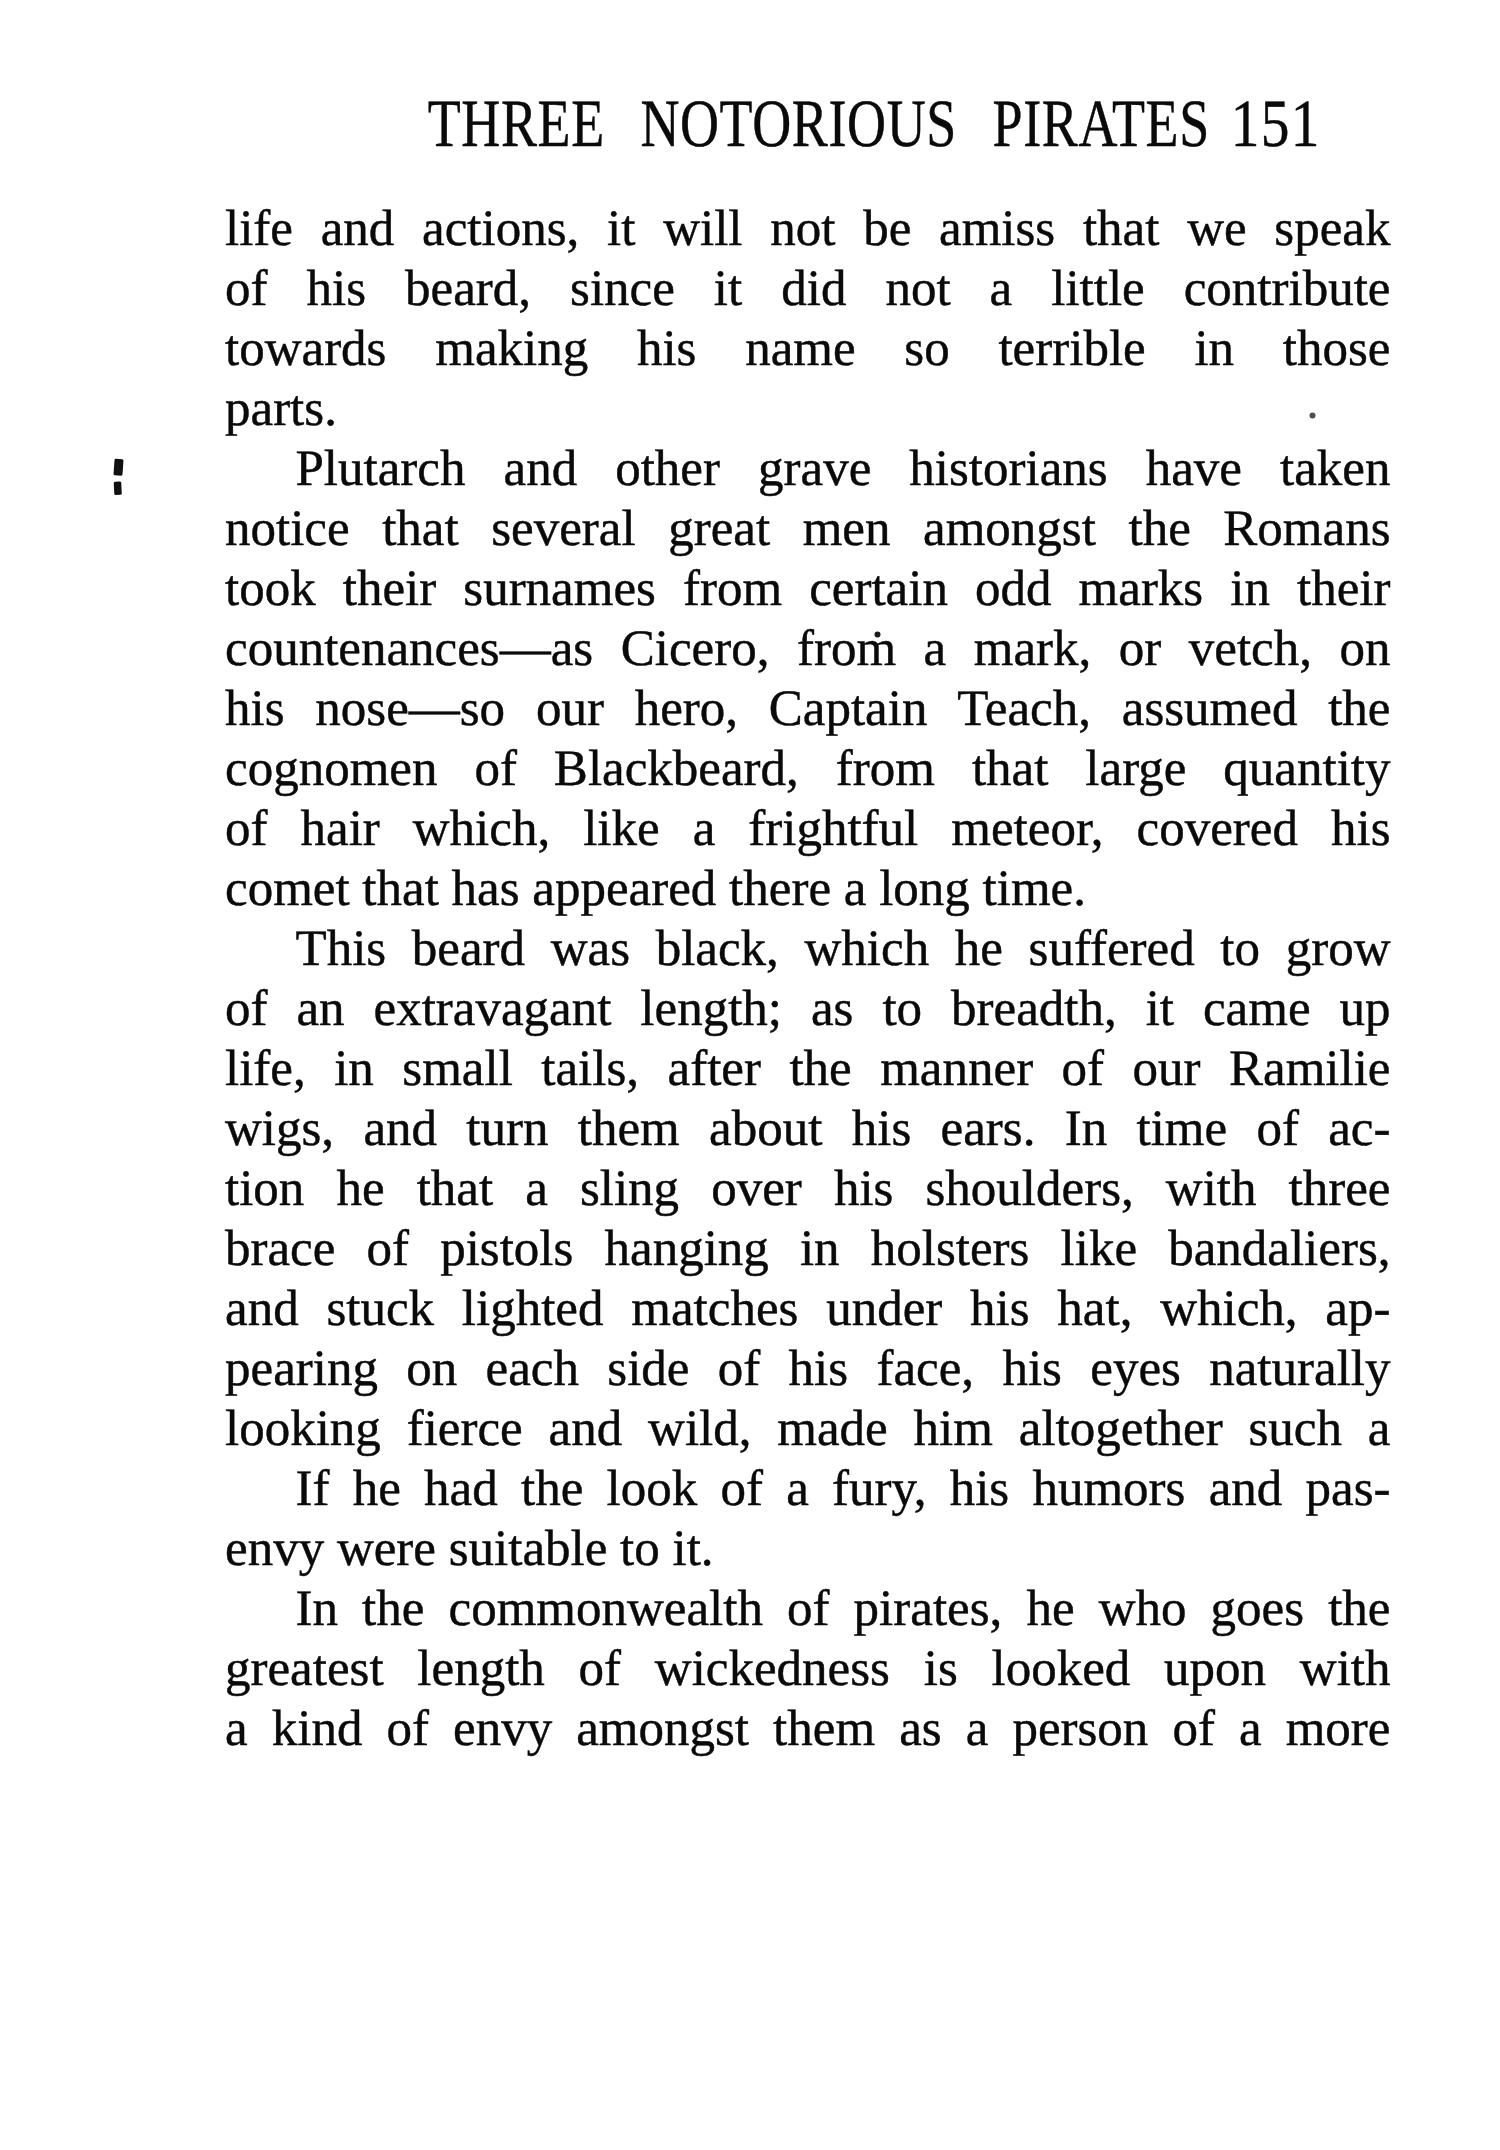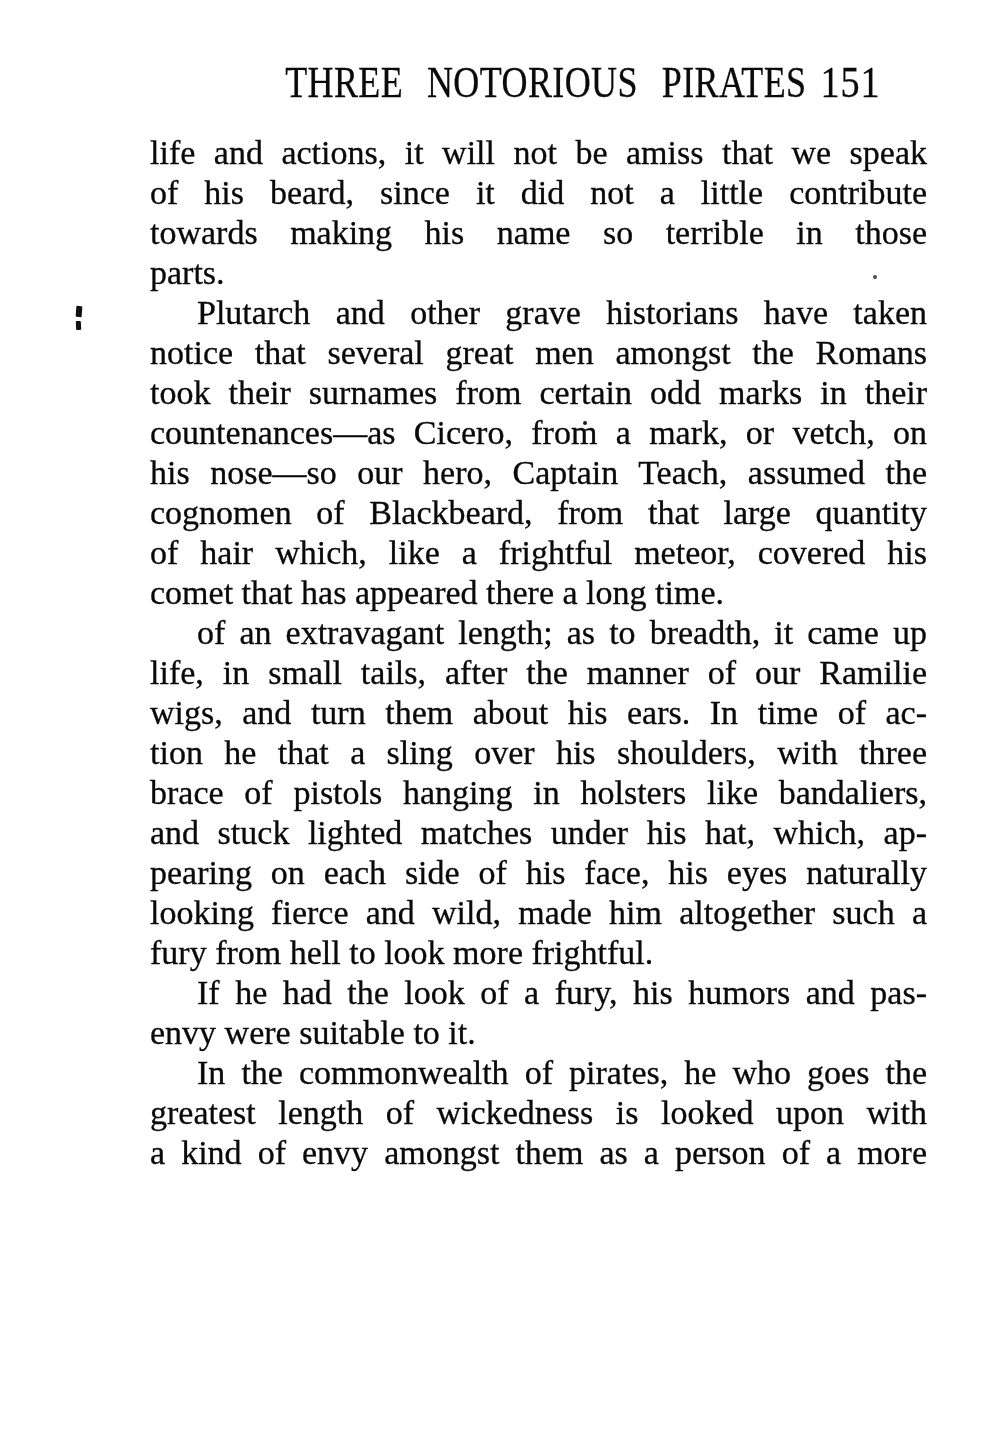--- a/index.html
+++ b/index.html
@@ -101,29 +101,29 @@
       <div class="line">notice that several great men amongst the Romans</div>
       <div class="line">took their surnames from certain odd marks in their</div>
       <div class="line">countenances—as Cicero, from a mark, or vetch, on</div>
       <div class="line">his nose—so our hero, Captain Teach, assumed the</div>
       <div class="line">cognomen of Blackbeard, from that large quantity</div>
       <div class="line">of hair which, like a frightful meteor, covered his</div>
       <div class="line final">comet that has appeared there a long time.</div>
     </div>
 
     <div class="para indent">
+      <div class="line">This beard was black, which he suffered to grow</div>
       <div class="line">of an extravagant length; as to breadth, it came up</div>
       <div class="line">life, in small tails, after the manner of our Ramilie</div>
       <div class="line">wigs, and turn them about his ears.  In time of ac-</div>
       <div class="line">tion he that a sling over his shoulders, with three</div>
       <div class="line">brace of pistols hanging in holsters like bandaliers,</div>
       <div class="line">and stuck lighted matches under his hat, which, ap-</div>
       <div class="line">pearing on each side of his face, his eyes naturally</div>
       <div class="line">looking fierce and wild, made him altogether such a</div>
-      <div class="line final">fury from hell to look more frightful.</div>
     </div>
 
     <div class="para indent">
       <div class="line">If he had the look of a fury, his humors and pas-</div>
       <div class="line final">envy were suitable to it.</div>
     </div>
 
     <div class="para indent">
       <div class="line">In the commonwealth of pirates, he who goes the</div>
       <div class="line">greatest length of wickedness is looked upon with</div>

